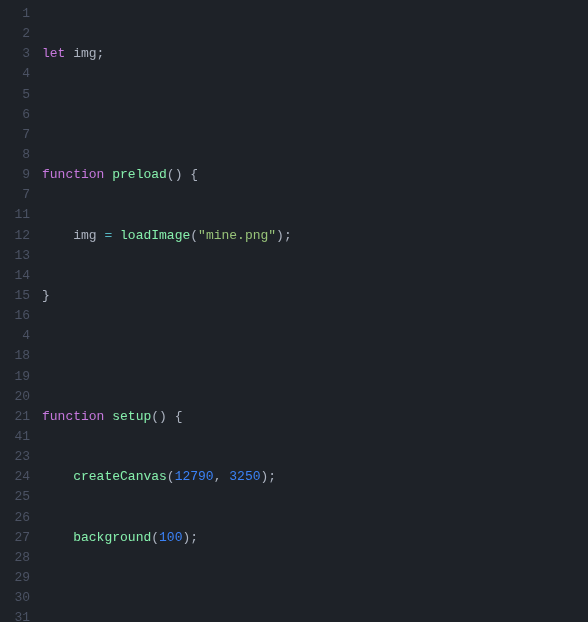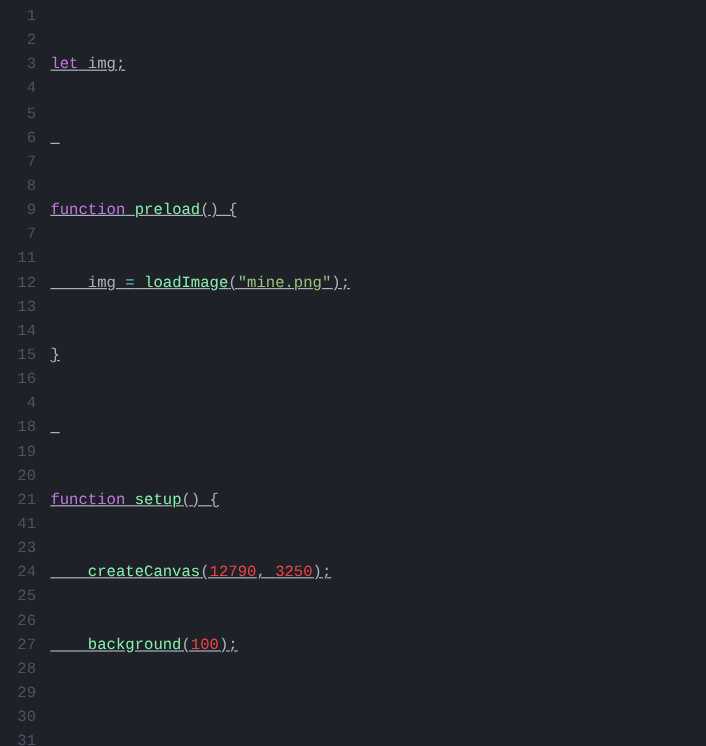--- a/index.html
+++ b/index.html
@@ -34,27 +34,26 @@
     }
     .code-content {
       flex: 1;
       padding: 0 8px 0 4px;
       overflow-x: auto;
       white-space: pre;
     }
     .code-line {
       display: block;
       line-height: 1.55;
-      text-decoration: underline;
     }
     
     .kw { color: #c678dd; }        
     .fn { color: #86efac; }        
     .str { color: #98c379; }       
-    .num { color: #ef4444; }       
+    .num { color: #3b82f6; }       
     .plain { color: #abb2bf; }  
     .op { color: #56b6c2; }     
   </style>
 </head>
 <body>
 
 <div class="code-editor">
   <div class="line-numbers">
     <span class="ln">1</span>
     <span class="ln">2</span>

